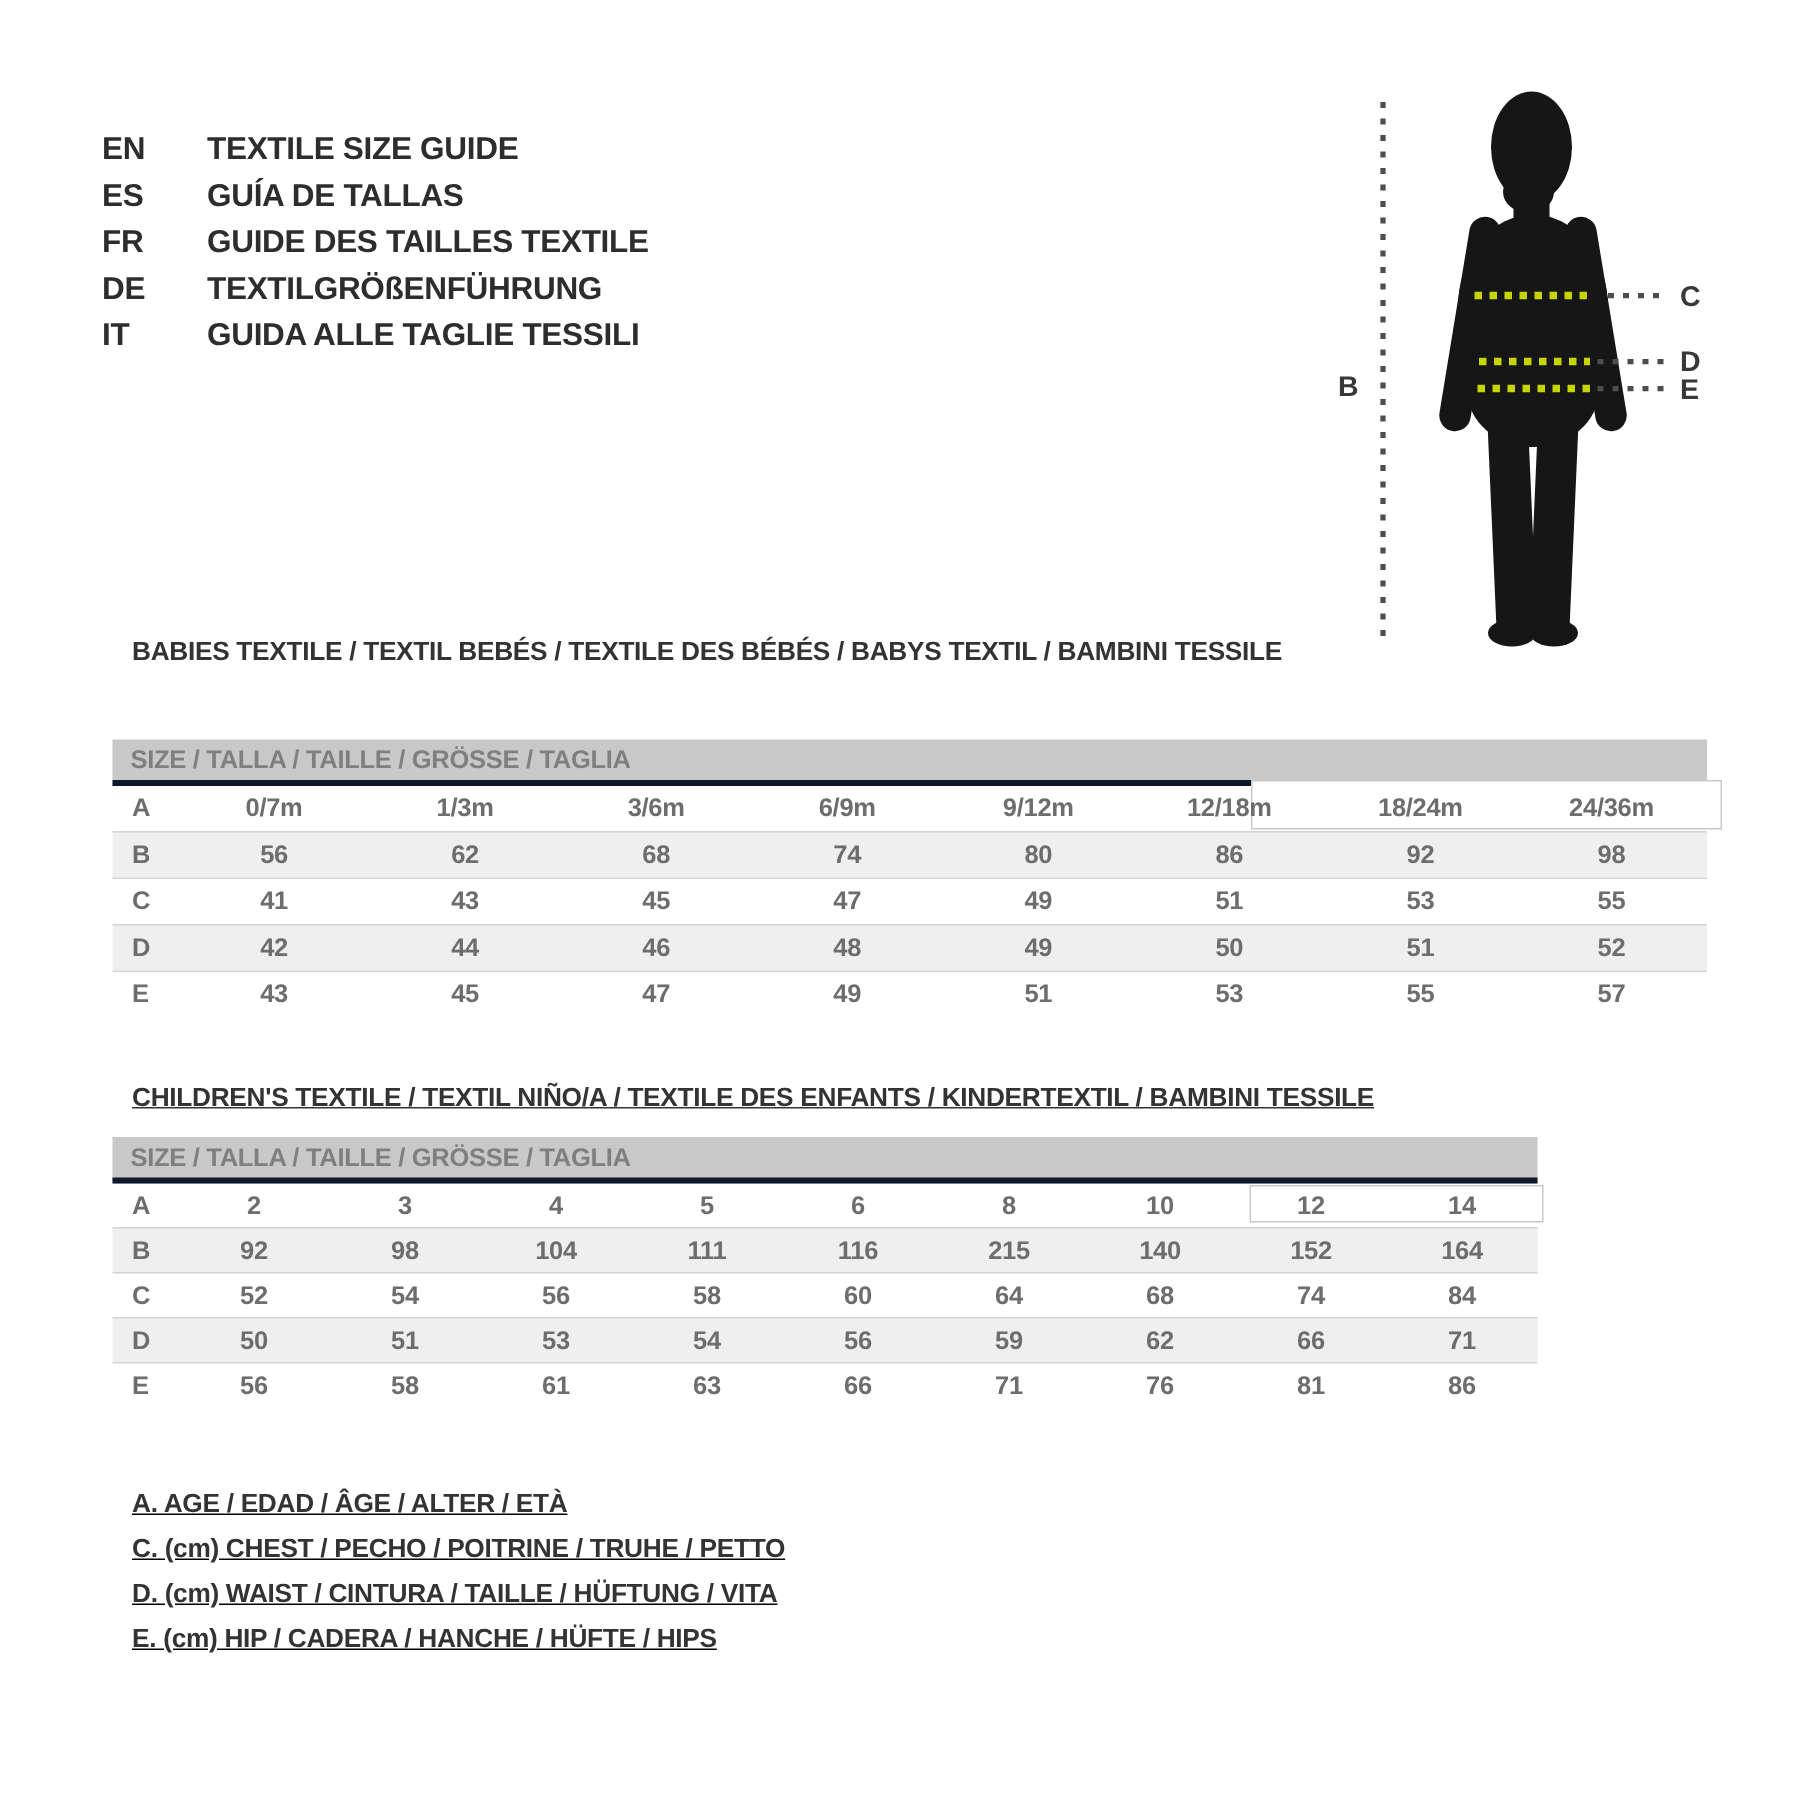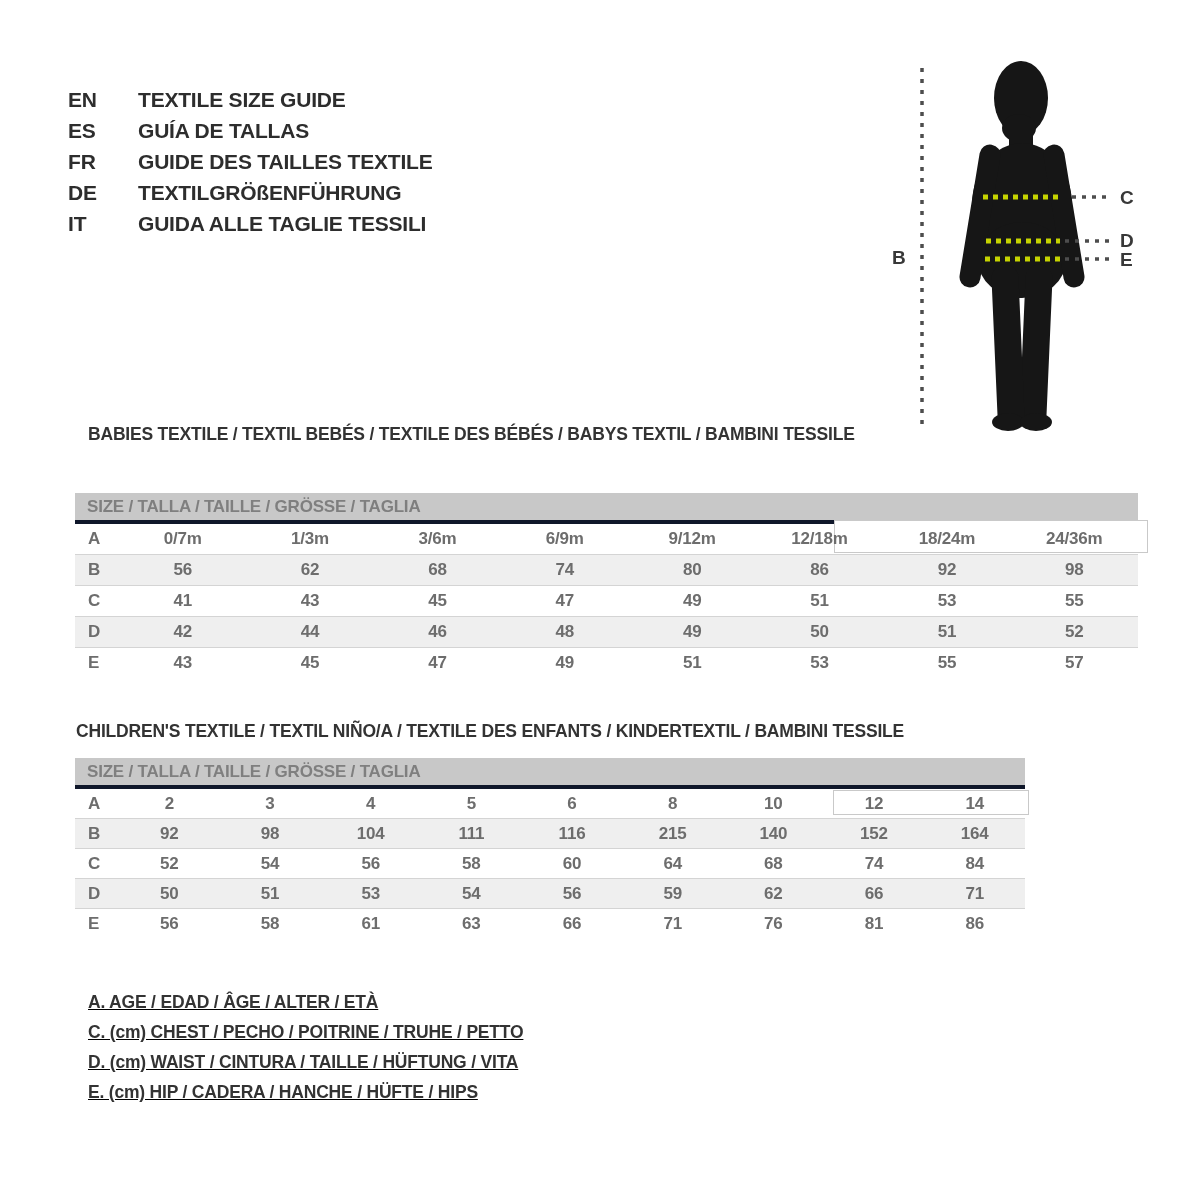--- a/index.html
+++ b/index.html
@@ -151,21 +151,21 @@
           <div class="cell">49</div>
           <div class="cell">51</div>
           <div class="cell">53</div>
           <div class="cell">55</div>
           <div class="cell">57</div>
         </div>
       </div>
     <div class="highlight" style="left:759px;top:27px;width:312px;height:31px;"></div>
   </div>
 
-  <div class="section-title" style="left:76px;top:721px;">CHILDREN'S TEXTILE / TEXTIL NIÑO/A / TEXTILE DES ENFANTS / KINDERTEXTIL / BAMBINI TESSILE</div>
+  <div class="section-title" style="left:88px;top:721px;text-decoration:underline;">CHILDREN'S TEXTILE / TEXTIL NIÑO/A / TEXTILE DES ENFANTS / KINDERTEXTIL / BAMBINI TESSILE</div>
 
   <div class="size-table" style="left:75px;top:758px;width:950px;">
     <div class="band">SIZE / TALLA / TAILLE / GRÖSSE / TAGLIA</div>
     <div class="rows">
         <div class="size-row" style="grid-template-columns: 44px repeat(9, 1fr); height: 29px;">
           <div class="cell rowlabel">A</div>
           <div class="cell">2</div>
           <div class="cell">3</div>
           <div class="cell">4</div>
           <div class="cell">5</div>

